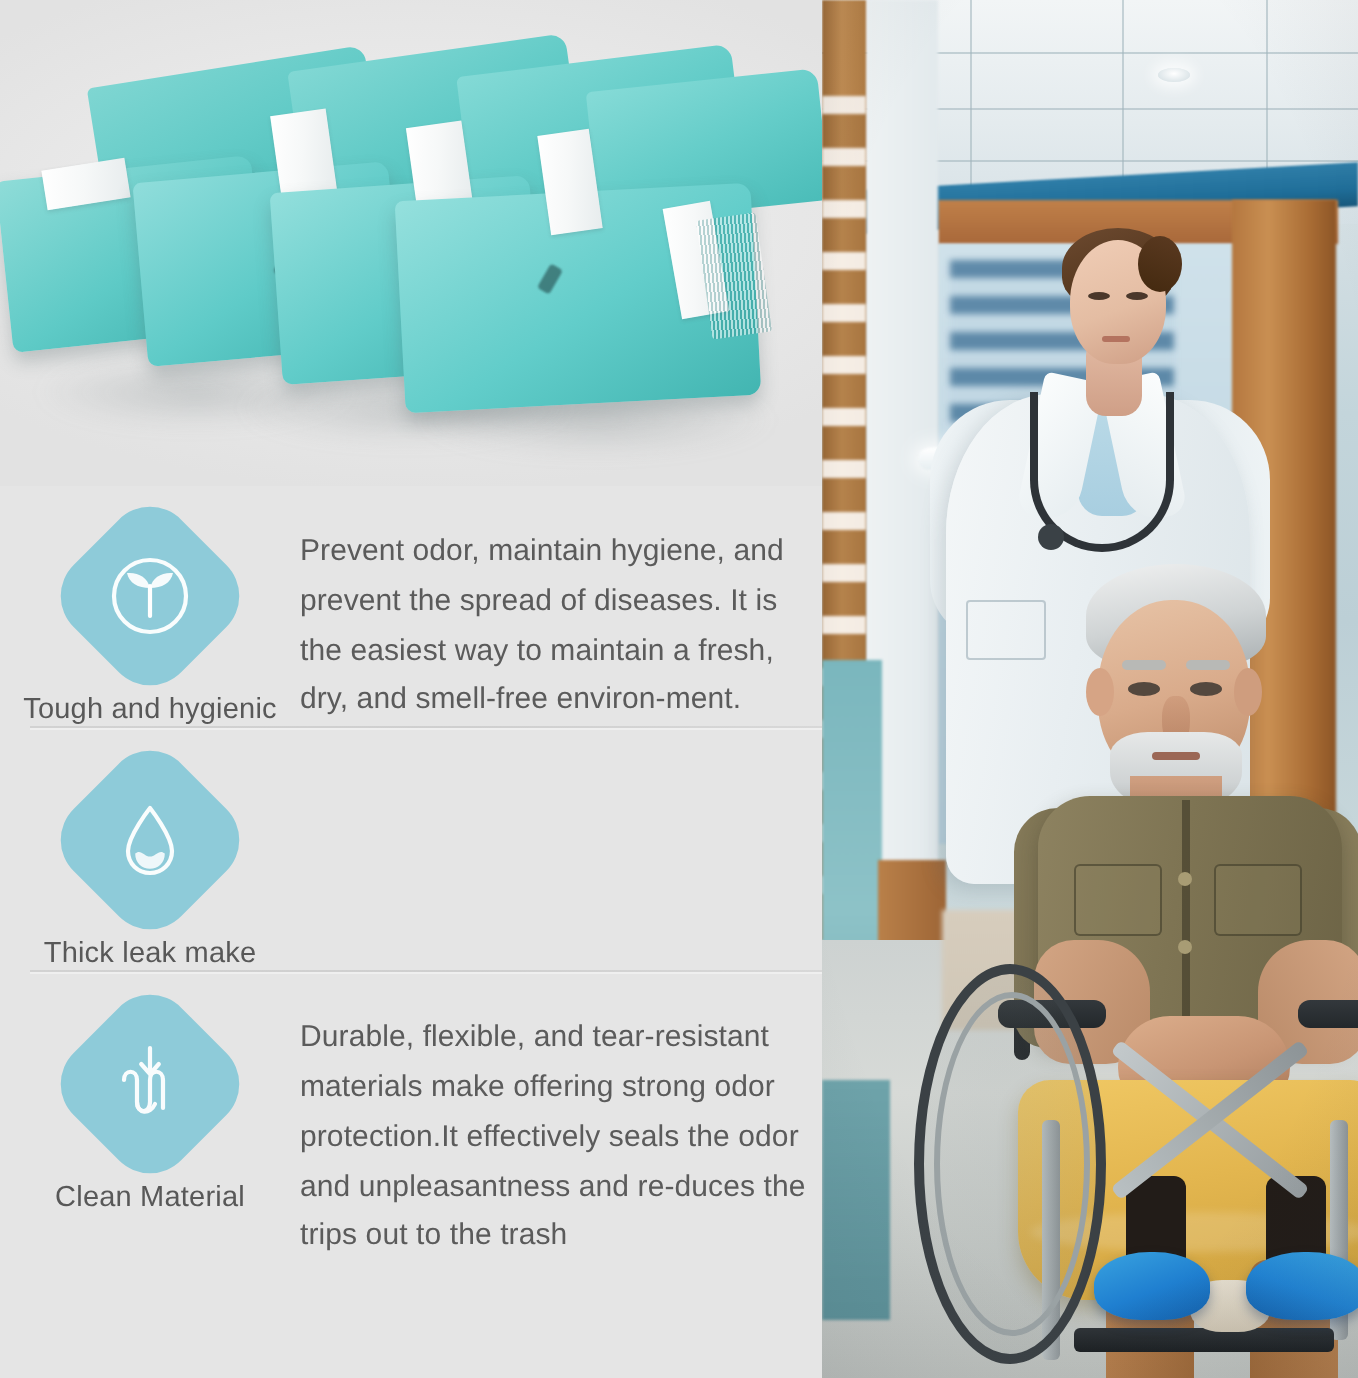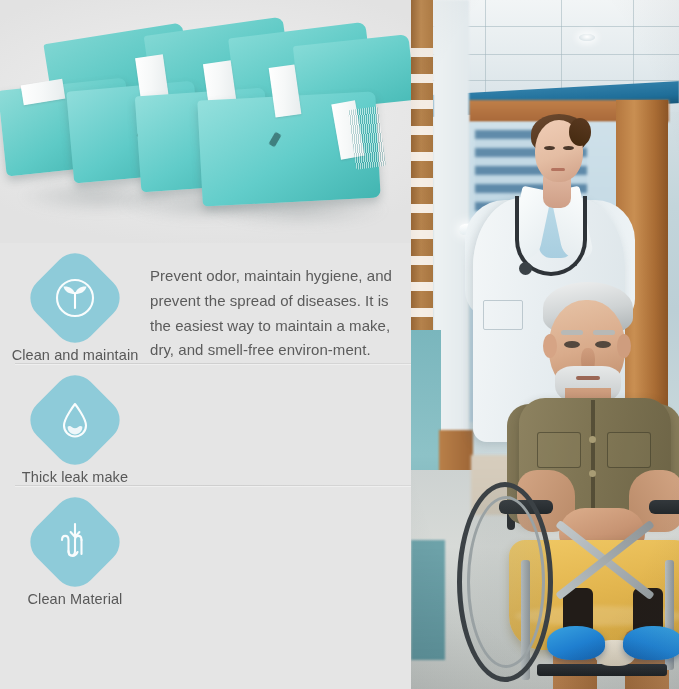--- a/index.html
+++ b/index.html
@@ -645,23 +645,23 @@
       <div class="feature-row" id="row-clean">
         <div class="feature-icon-col">
           <div class="icon-diamond">
             <svg width="46" height="46" viewBox="0 0 46 46" aria-hidden="true">
               <circle cx="23" cy="23" r="18" fill="none" stroke="#ffffff" stroke-width="2.1" opacity=".95"></circle>
               <path d="M23 33 L23 18" fill="none" stroke="#ffffff" stroke-width="2.1" stroke-linecap="round"></path>
               <path d="M23 19 C17 19 12.5 16.5 11.5 11.5 C17 11 21.8 13.6 23 19 Z" fill="#ffffff" opacity=".92"></path>
               <path d="M23 19 C29 19 33.5 16.5 34.5 11.5 C29 11 24.2 13.6 23 19 Z" fill="#ffffff" opacity=".92"></path>
             </svg>
           </div>
-          <div class="icon-caption">Clean and maintain</div>
+          <div class="icon-caption">Tough and hygienic</div>
         </div>
-        <div class="feature-text">Prevent odor, maintain hygiene, and prevent the spread of diseases. It is the easiest way to maintain a make, dry, and smell-free environ-ment.</div>
+        <div class="feature-text">Prevent odor, maintain hygiene, and prevent the spread of diseases. It is the easiest way to maintain a fresh, dry, and smell-free environ-ment.</div>
       </div>
 
       <div class="divider"></div>
 
       <div class="feature-row" id="row-leak">
         <div class="feature-icon-col">
           <div class="icon-diamond">
             <svg width="46" height="46" viewBox="0 0 46 46" aria-hidden="true">
               <path d="M23 7 C23 7 34 21 34 28.5 C34 34.8 29.1 39.5 23 39.5
                        C16.9 39.5 12 34.8 12 28.5 C12 21 23 7 23 7 Z" fill="none" stroke="#ffffff" stroke-width="2.1" stroke-linejoin="round" opacity=".95"></path>
@@ -685,20 +685,21 @@
                 <path d="M11 22 C11 16.5 17.5 16.5 17.5 22 L17.5 33
                          C17.5 39 24 39 24 33"></path>
                 <path d="M24 33 L24 22 C24 16.5 30.5 16.5 30.5 22"></path>
                 <path d="M30.5 22 L30.5 36"></path>
                 <path d="M17.5 33 C17.5 39 24 39.5 26.5 34"></path>
               </g>
             </svg>
           </div>
           <div class="icon-caption">Clean Material</div>
         </div>
+        <div class="feature-text">Durable, flexible, and tear-resistant materials make offering strong odor protection.It effectively seals the odor and unpleasantness and re-duces the trips out to the trash</div>
       </div>
 
     </div>
   </div>
 
   <div id="right-panel" role="img" aria-label="A nurse in a white coat with a stethoscope stands behind an elderly man seated in a wheelchair in a hospital corridor; he wears an olive shirt, a yellow lap blanket and blue shoe covers">
 
     <div id="corridor" class="ph"></div>
 
     <div id="ceiling" class="ph">

